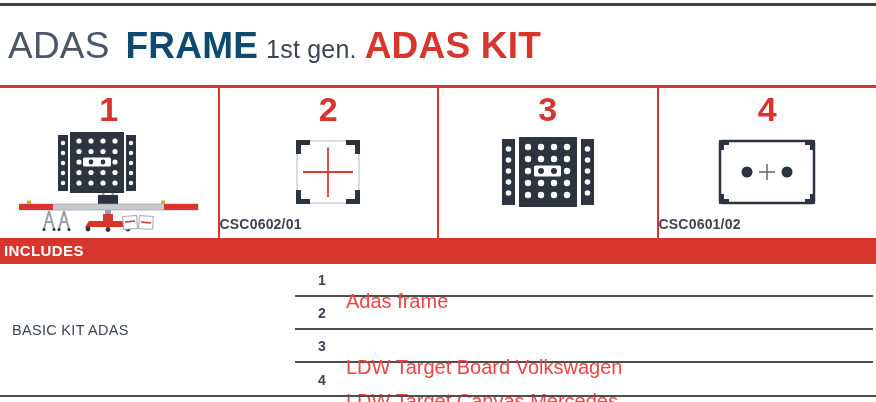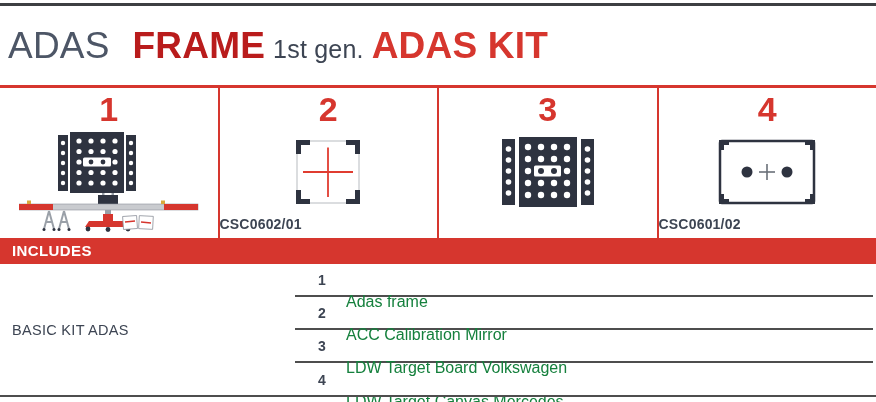--- a/index.html
+++ b/index.html
@@ -4,49 +4,49 @@
 <style>
   html,body { margin:0; padding:0; }
   body {
     width:876px; height:402px; position:relative; background:#ffffff;
     font-family:"Liberation Sans", sans-serif; overflow:hidden;
   }
   .top-rule { position:absolute; top:3px; left:0; width:876px; height:3px; background:#3d3f42; }
 
   .title { position:absolute; top:25px; left:8px; margin:0; white-space:nowrap;
            font-size:37px; font-weight:400; color:#4d5666; letter-spacing:0.2px; }
-  .title .t-bold  { font-weight:800; color:#b91c1c; margin-left:23px; }
+  .title .t-bold  { font-weight:800; color:#0c4a6e; margin-left:16px; }
   .title .t-small { font-size:25px; font-weight:500; color:#3d4553; margin-left:8px; }
   .title .t-red   { font-weight:800; color:#d6362e; margin-left:8px; }
 
   .grid { position:absolute; top:85px; left:0; width:876px; height:153px;
           border-top:3px solid #d6362e; box-sizing:border-box; display:flex; }
   .cell { flex:1 1 0; position:relative; border-right:2px solid #d6362e; box-sizing:border-box; }
   .cell:last-child { border-right:none; }
   .cell-num { text-align:center; font-size:34px; font-weight:700; color:#d6362e;
               margin-top:2px; line-height:38px; }
   .cell-img { position:absolute; left:0; right:0; top:40px; bottom:22px;
               display:flex; align-items:center; justify-content:center; }
   .cell:first-child .cell-img { bottom:2px; top:42px; }
   .cell-code { position:absolute; bottom:6px; left:0; right:0; text-align:left;
                font-size:14px; font-weight:700; color:#3d4553; letter-spacing:0.2px; }
 
   .includes-bar { position:absolute; top:238px; left:0; width:876px; height:26px;
                   background:#d6362e; color:#ffffff; font-weight:700; font-size:15px;
-                  line-height:26px; padding-left:12px; box-sizing:border-box; letter-spacing:0.4px; }
+                  line-height:26px; padding-left:4px; box-sizing:border-box; letter-spacing:0.4px; }
 
   .kit-label { position:absolute; top:322px; left:12px; font-size:14.5px; font-weight:400;
                color:#3d4553; letter-spacing:0.3px; }
 
   .items { position:absolute; top:264px; left:295px; width:578px; }
   .item-row { display:flex; align-items:center; height:33px;
               border-bottom:2px solid #4e4e4e; box-sizing:border-box; }
   .item-row:last-child { border-bottom:none; }
   .item-num  { margin-left:23px; width:28px; font-size:14px; font-weight:700; color:#3d4553; flex:0 0 auto; }
-  .item-desc { font-size:16px; color:#15803d;margin-top:44px; }
+  .item-desc { font-size:20px; color:#ef4444;margin-top:44px; }
 
   .bottom-rule { position:absolute; top:395px; left:0; width:876px; height:2px; background:#4e4e4e; }
 </style>
 </head>
 <body>
 
 <div class="top-rule"></div>
 
 <h1 class="title"><span>ADAS</span><span class="t-bold">FRAME</span><span class="t-small">1st gen.</span><span class="t-red">ADAS KIT</span></h1>
 
@@ -218,21 +218,20 @@
 
 <div class="kit-label">BASIC KIT ADAS</div>
 
 <div class="items">
   <div class="item-row">
     <span class="item-num">1</span>
     <span class="item-desc">Adas frame</span>
   </div>
   <div class="item-row">
     <span class="item-num">2</span>
-    <span class="item-desc">ACC Calibration Mirror</span>
   </div>
   <div class="item-row">
     <span class="item-num">3</span>
     <span class="item-desc">LDW Target Board Volkswagen</span>
   </div>
   <div class="item-row">
     <span class="item-num">4</span>
     <span class="item-desc">LDW Target Canvas Mercedes</span>
   </div>
 </div>

